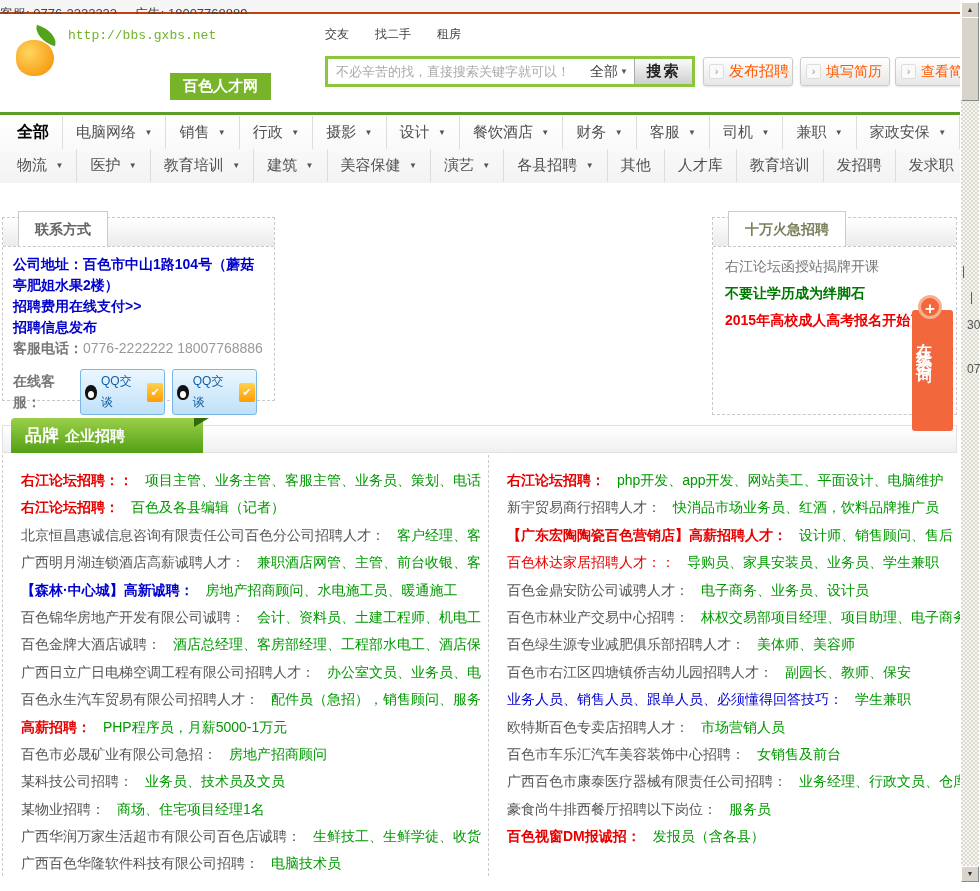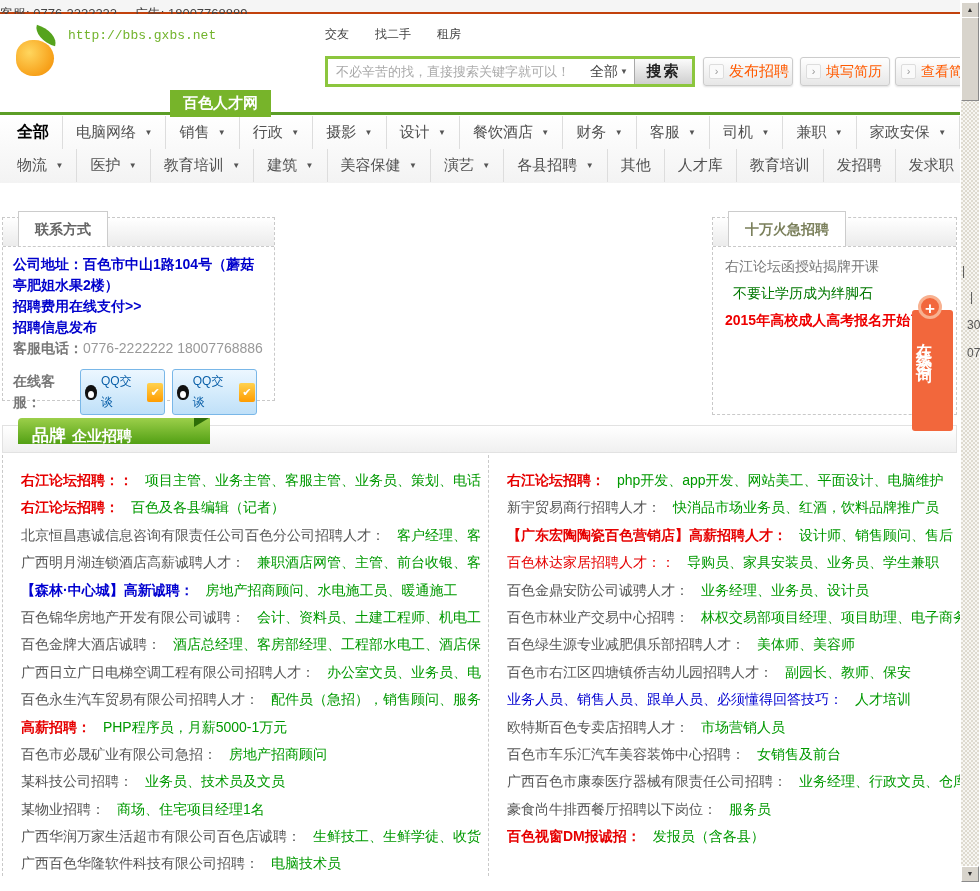--- a/index.html
+++ b/index.html
@@ -16,21 +16,21 @@
   .header { height:98px; position:relative; background:#fff; }
   .logo-box { position:absolute; left:14px; top:14px; display:flex; align-items:flex-start; }
   .mango { width:46px; height:50px; position:relative; margin-right:8px; }
   .mango .fruit { position:absolute; left:2px; top:12px; width:38px; height:36px;
     background:radial-gradient(circle at 35% 35%, #ffd65e, #f7a11a 70%, #ef8d0c);
     border-radius:46% 54% 52% 48%; }
   .mango .leaf { position:absolute; left:20px; top:0px; width:24px; height:15px;
     background:#55a31d; border-radius:0 100% 0 100%; transform:rotate(18deg); }
   .logo-text .site-title { font-size:33px; font-weight:bold; color:#72b32c; letter-spacing:5px; line-height:36px; }
   .logo-text .site-url { font-size:13px; color:#72b32c; font-family:"Liberation Mono","DejaVu Sans Mono",monospace; }
-  .badge { position:absolute; left:170px; top:76px; background:#77b42a; color:#fff;
+  .badge { position:absolute; left:170px; top:59px; background:#77b42a; color:#fff;
     font-size:15px; font-weight:bold; padding:4px 13px; }
   .quick-links { position:absolute; left:325px; top:12px; font-size:12px; color:#444; }
   .quick-links a { color:#444; text-decoration:none; margin-right:26px; }
   .searchbar { position:absolute; left:325px; top:42px; width:370px; height:31px;
     border:3px solid #8cc63e; background:#fff; display:flex; align-items:stretch; }
   .searchbar input { flex:1; border:none; outline:none; font-size:13px; color:#444;
     padding-left:8px; font-family:inherit; }
   .searchbar input::placeholder { color:#a9a9a9; }
   .scope { display:flex; align-items:center; font-size:14px; color:#444; padding:0 6px; cursor:pointer; }
   .scope .caret { font-size:8px; color:#555; margin-left:2px; }
@@ -72,36 +72,36 @@
     background:linear-gradient(#ecf7ff,#bfe0f8); padding:1px 1px 1px 4px; margin-right:7px;
     font-size:12px; font-weight:normal; color:#0a5fa8; cursor:pointer; }
   .qq-icon { display:inline-block; width:12px; height:15px; background:#111;
     border-radius:50% 50% 46% 46%; position:relative; margin-right:4px; }
   .qq-icon:after { content:""; position:absolute; left:3px; top:6px; width:6px; height:7px;
     background:#fff; border-radius:50%; }
   .qq-badge { display:inline-block; width:17px; height:19px; margin-left:5px; border-radius:2px;
     background:linear-gradient(#ffd24f,#ff9c00); color:#fff; font-size:11px; line-height:19px; text-align:center; }
   .urgent-list { list-style:none; padding:6px 0 0 12px; }
   .urgent-list li { font-size:14px; line-height:27px; white-space:nowrap; overflow:hidden; cursor:pointer; }
-  .g-gray { color:#777; } .g-green { color:#007700; font-weight:normal;margin-left:8px; } .g-red { color:#ee0000; font-weight:bold; }
+  .g-gray { color:#777; } .g-green { color:#007700; font-weight:bold; } .g-red { color:#ee0000; font-weight:bold; }
 
   
   .consult { position:absolute; left:912px; top:310px; width:41px; height:121px;
     background:#f2673c; border-radius:3px; z-index:50; cursor:pointer; }
   .consult .circle { position:absolute; left:6px; top:-15px; width:24px; height:24px; border-radius:50%;
     background:#f2673c; border:3px solid #f8b190; color:#fff; font-size:17px; font-weight:bold;
     line-height:22px; text-align:center; }
   .consult .vtext { margin-top:20px; text-align:center; color:#fff; font-size:16px;
     font-weight:bold; line-height:24px; writing-mode:vertical-lr; letter-spacing:8px; width:100%; }
 
   
   .brand { position:relative; margin:7px 23px 0 2px; height:31px; }
   .brand .strip { position:absolute; left:0; right:0; top:3px; height:28px;
     border:1px solid #e2e2e2; background:linear-gradient(#ffffff,#f0f0f0); }
-  .brand .tab { position:absolute; left:16px; top:-4px; width:192px; height:26px; line-height:35px;
+  .brand .tab { position:absolute; left:9px; top:-4px; width:192px; height:35px; line-height:35px;
     padding-left:14px; border-radius:4px 0 0 0; color:#fff;
     background:linear-gradient(#9ccf4a,#52a014); }
   .brand .tab .tag { font-size:17px; font-weight:bold; margin-right:6px; }
   .brand .tab .ttl { font-size:15px; font-weight:bold; }
   .brand .fold { position:absolute; left:192px; top:-4px; width:0; height:0;
     border-top:9px solid #2e6d08; border-right:15px solid transparent; }
 
   
   .listings { margin:2px 2px 0; height:421px; display:flex;
     border-left:1px dashed #c9c9c9; border-right:1px dashed #c9c9c9; overflow:hidden; }
@@ -121,21 +121,21 @@
       linear-gradient(45deg,#dedacf 25%,#f7f6f2 25%,#f7f6f2 75%,#dedacf 75%);
     background-size:4px 4px; background-position:0 0,2px 2px; }
   .ss-btn { position:absolute; left:1px; width:18px; height:16px; background:#d8d4cc;
     border:1px solid; border-color:#fff #8a8a8a #8a8a8a #fff; color:#333; font-size:7px;
     line-height:14px; text-align:center; cursor:pointer; }
   .ss-up { top:2px; } .ss-down { top:866px; }
   .ss-thumb { position:absolute; left:1px; top:17px; width:18px; height:84px; background:#d8d4cc;
     border:1px solid; border-color:#fff #8a8a8a #8a8a8a #fff; cursor:pointer; }
   .frag { position:absolute; font-size:12px; color:#555; z-index:65; }
   .frag-a { left:962px; top:264px; } .frag-b { left:970px; top:290px; }
-  .frag-c { left:967px; top:318px; } .frag-d { left:967px; top:346px; }
+  .frag-c { left:967px; top:318px; } .frag-d { left:967px; top:362px; }
 </style>
 </head>
 <body>
 
 <div class="topbar">
   <span>客服: 0776-2222222</span>
   <span>广告: 18007768889</span>
 </div>
 
 <div class="header">
@@ -428,37 +428,37 @@
       <div class="job-row">
         <span class="lab l-red l-b">【广东宏陶陶瓷百色营销店】高薪招聘人才：</span>
         <span class="jobs">设计师、销售顾问、售后</span>
       </div>
       <div class="job-row">
         <span class="lab l-red">百色林达家居招聘人才：：</span>
         <span class="jobs">导购员、家具安装员、业务员、学生兼职</span>
       </div>
       <div class="job-row">
         <span class="lab">百色金鼎安防公司诚骋人才：</span>
-        <span class="jobs">业务经理、业务员、设计员</span>
+        <span class="jobs">电子商务、业务员、设计员</span>
       </div>
       <div class="job-row">
         <span class="lab">百色市林业产交易中心招聘：</span>
         <span class="jobs">林权交易部项目经理、项目助理、电子商务</span>
       </div>
       <div class="job-row">
         <span class="lab">百色绿生源专业减肥俱乐部招聘人才：</span>
         <span class="jobs">美体师、美容师</span>
       </div>
       <div class="job-row">
         <span class="lab">百色市右江区四塘镇侨吉幼儿园招聘人才：</span>
         <span class="jobs">副园长、教师、保安</span>
       </div>
       <div class="job-row">
         <span class="lab l-blue">业务人员、销售人员、跟单人员、必须懂得回答技巧：</span>
-        <span class="jobs">人才培训</span>
+        <span class="jobs">学生兼职</span>
       </div>
       <div class="job-row">
         <span class="lab">欧特斯百色专卖店招聘人才：</span>
         <span class="jobs">市场营销人员</span>
       </div>
       <div class="job-row">
         <span class="lab">百色市车乐汇汽车美容装饰中心招聘：</span>
         <span class="jobs">女销售及前台</span>
       </div>
       <div class="job-row">

